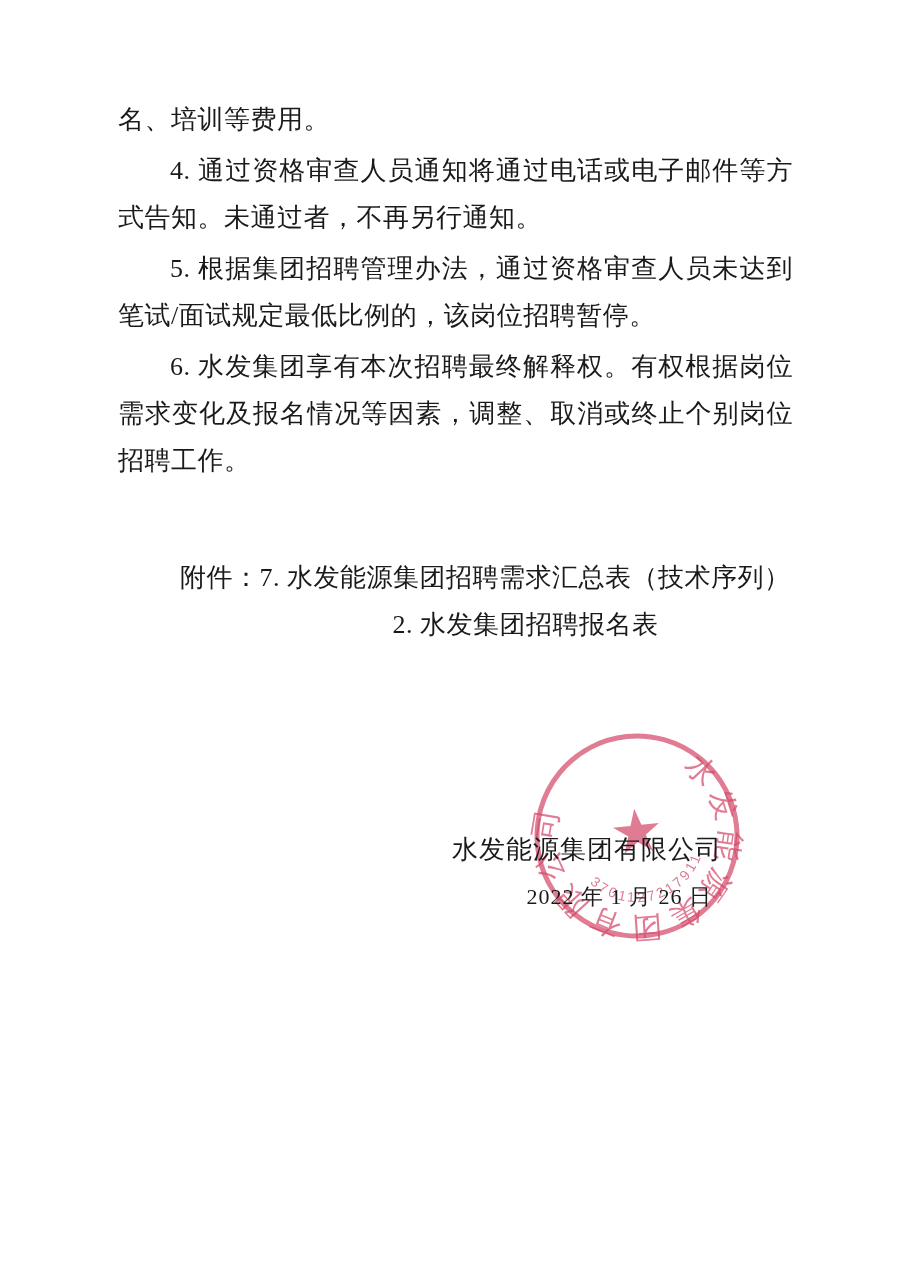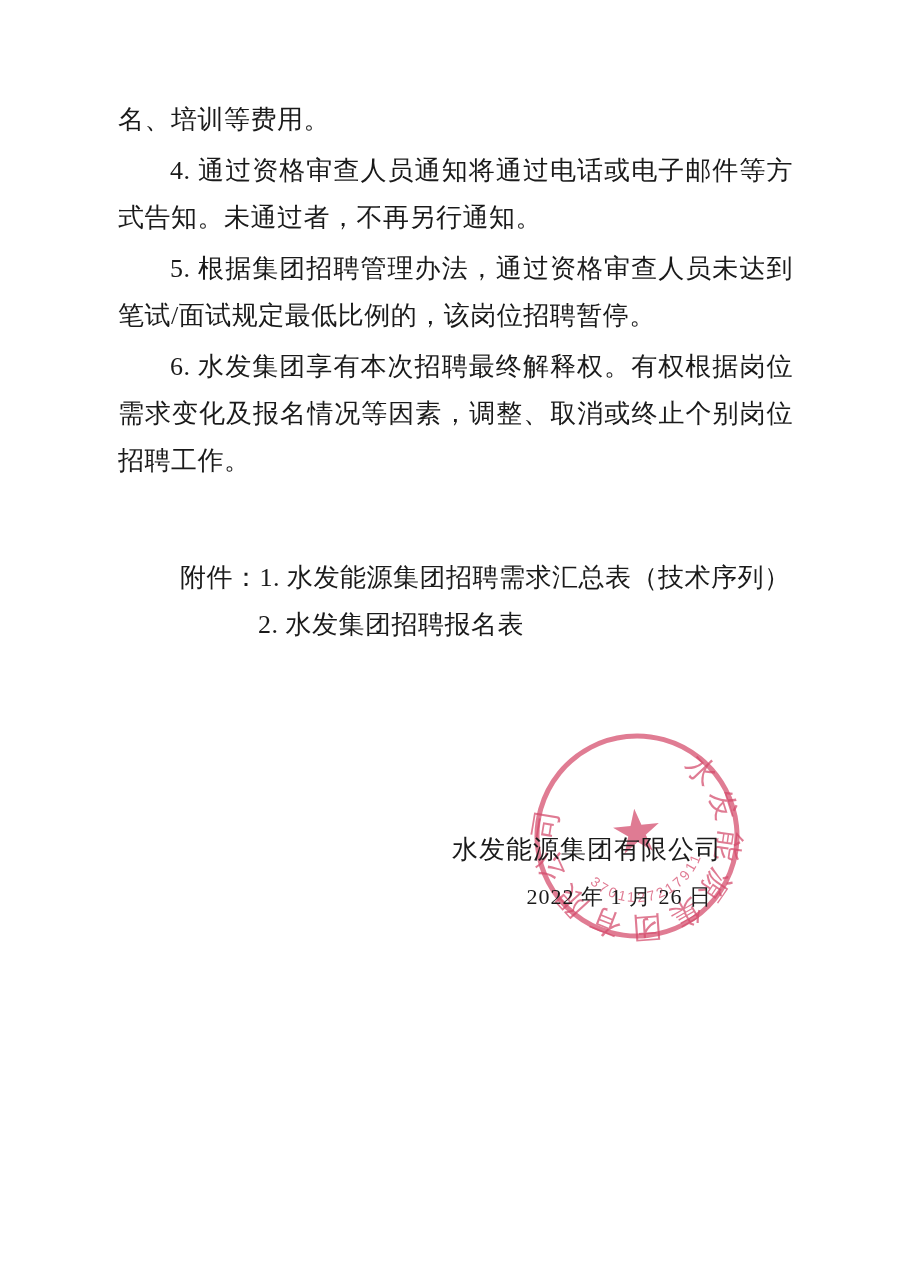--- a/index.html
+++ b/index.html
@@ -42,20 +42,21 @@
   }
   .attachment-line {
     font-size: 26px;
     line-height: 47px;
     letter-spacing: 0.5px;
     text-indent: 62px;
     white-space: pre-wrap;
   }
   .attachment-line.second {
     text-indent: 140px;
+    text-align: center;
   }
   .signature-block {
     position: absolute;
     right: 118px;
     top: 826px;
     width: 420px;
     text-align: right;
   }
   .sig-line {
     font-size: 26px;
@@ -95,21 +96,21 @@
 
     <p class="para">名、培训等费用。</p>
 
     <p class="para indent">4. 通过资格审查人员通知将通过电话或电子邮件等方式告知。未通过者，不再另行通知。</p>
 
     <p class="para indent">5. 根据集团招聘管理办法，通过资格审查人员未达到笔试/面试规定最低比例的，该岗位招聘暂停。</p>
 
     <p class="para indent">6. 水发集团享有本次招聘最终解释权。有权根据岗位需求变化及报名情况等因素，调整、取消或终止个别岗位招聘工作。</p>
 
     <div class="attachments">
-      <div class="attachment-line">附件：1. 水发能源集团招聘需求汇总表（技术序列）</div>
+      <div class="attachment-line">附件：7. 水发能源集团招聘需求汇总表（技术序列）</div>
       <div class="attachment-line second">2. 水发集团招聘报名表</div>
     </div>
 
   </div>
 
   <div class="seal">
     <svg width="216" height="216" viewBox="0 0 216 216" xmlns="http://www.w3.org/2000/svg">
       <defs>
         <path id="ringpath" d="M 108,108 m 0,-82 a 82,82 0 1,1 -0.1,0" fill="none"></path>
         <path id="ringpathbottom" d="M 108,108 m -62,26 a 68,68 0 0,0 124,0" fill="none"></path>

